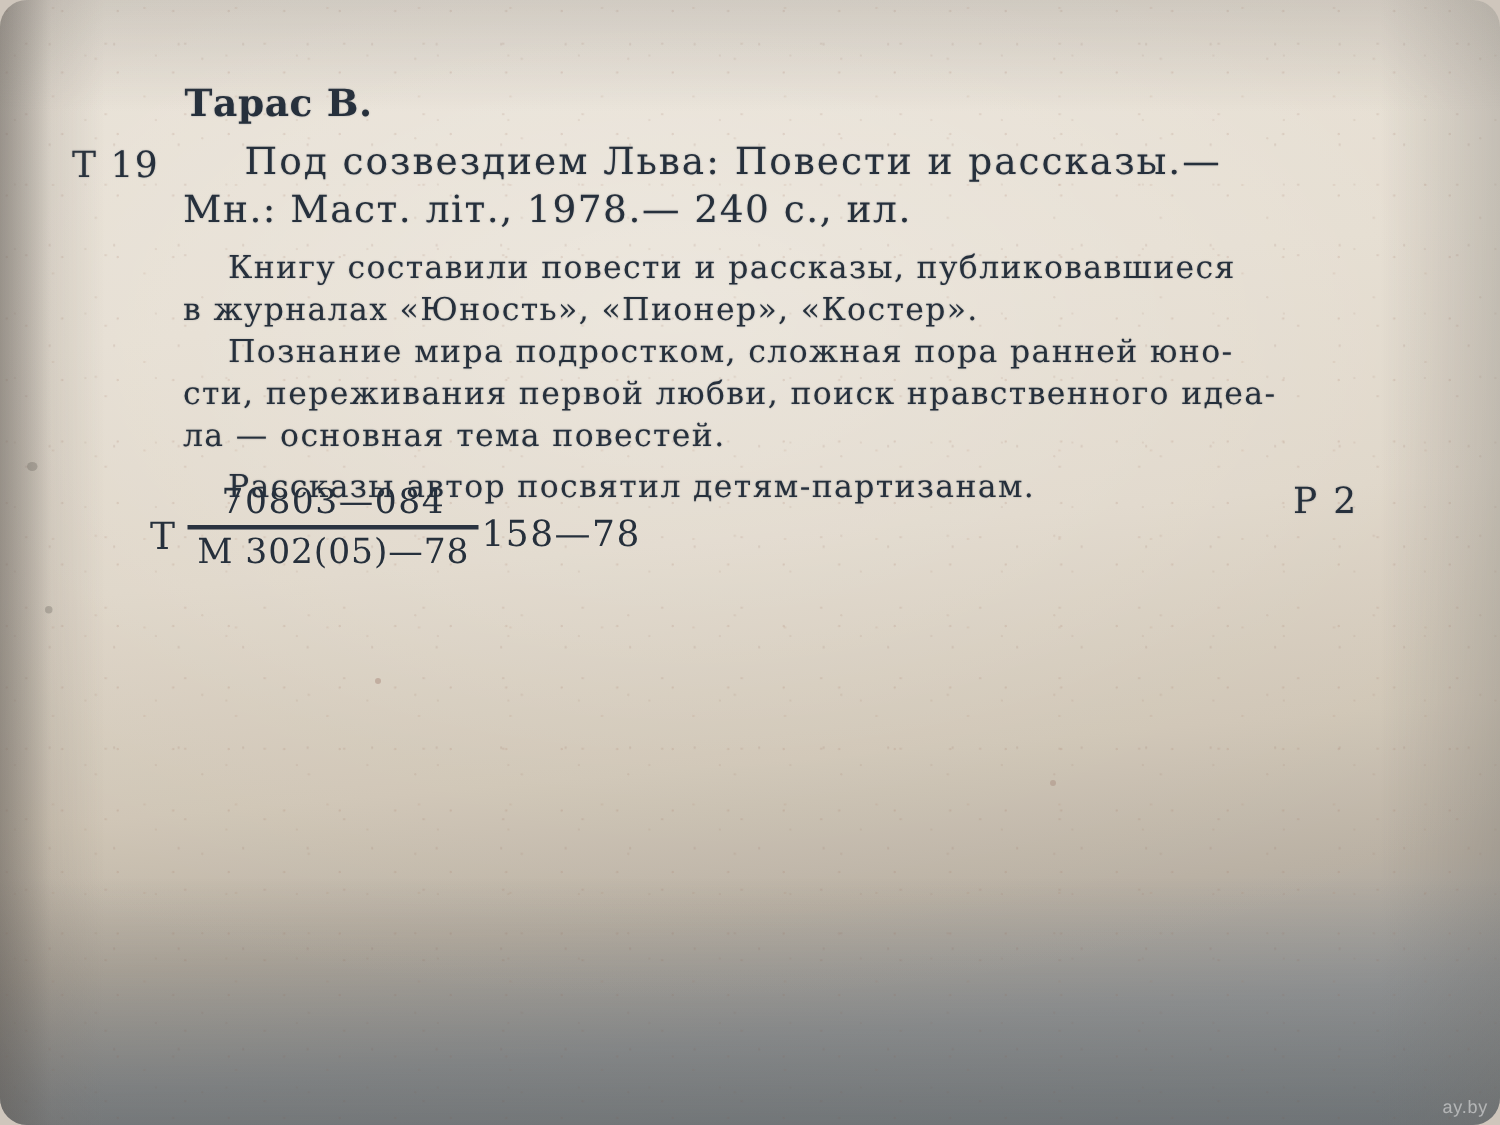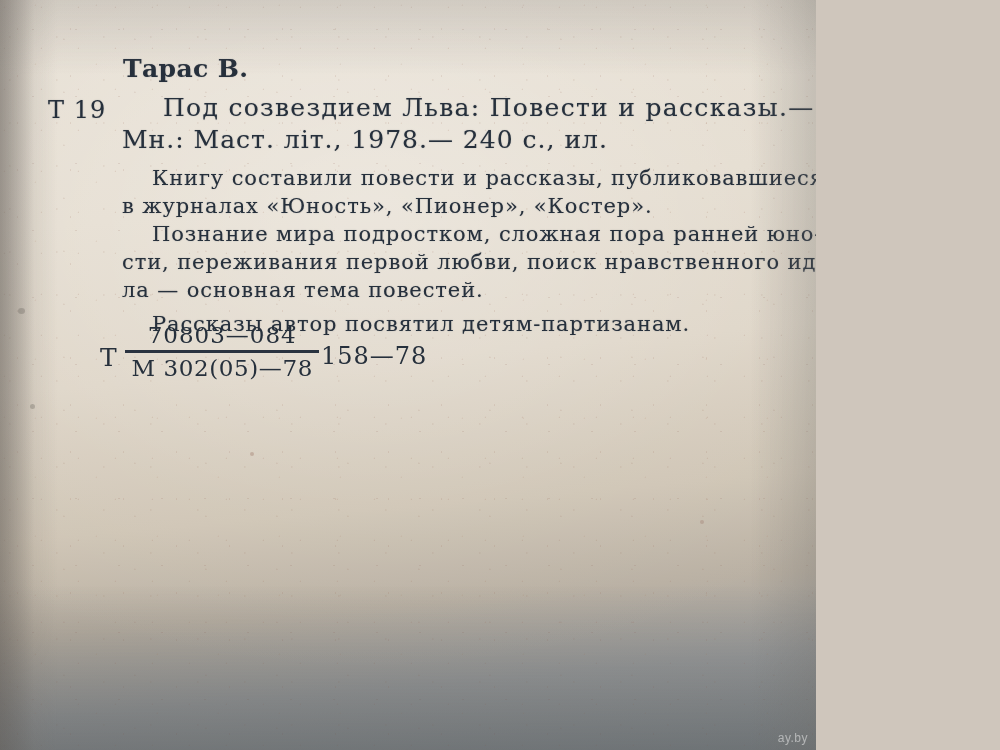--- a/index.html
+++ b/index.html
@@ -8,26 +8,27 @@
   }
   body {
     width: 1000px;
     height: 750px;
     overflow: hidden;
     font-family: "DejaVu Serif", serif;
     background: #cfc6bc;
   }
   .page {
     position: relative;
-    width: 816px;
+    width: 1000px;
     height: 750px;
     background:
       radial-gradient(ellipse 120% 90% at 45% 28%, rgba(255,255,255,0.30) 0%, rgba(255,255,255,0.05) 45%, rgba(0,0,0,0.0) 70%),
       linear-gradient(175deg, #e8e1d6 0%, #e4dccf 28%, #ded5c7 48%, #cfc5b5 66%, #b9b0a3 78%, #9fa0a0 88%, #8f9497 100%);
     overflow: hidden;
+    border-radius: 18px;
   }
   
   .grain {
     position: absolute;
     inset: 0;
     pointer-events: none;
     opacity: 0.5;
     background-image:
       radial-gradient(circle at 12% 18%, rgba(160,110,90,0.35) 0.6px, transparent 1px),
       radial-gradient(circle at 33% 62%, rgba(150,100,80,0.30) 0.6px, transparent 1px),

